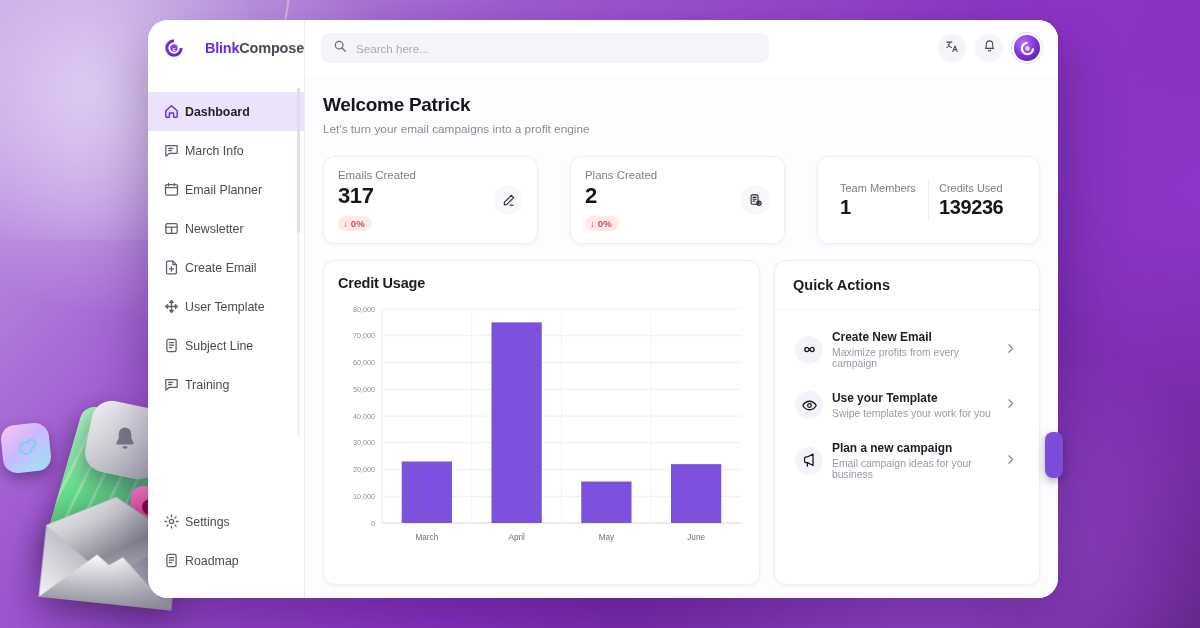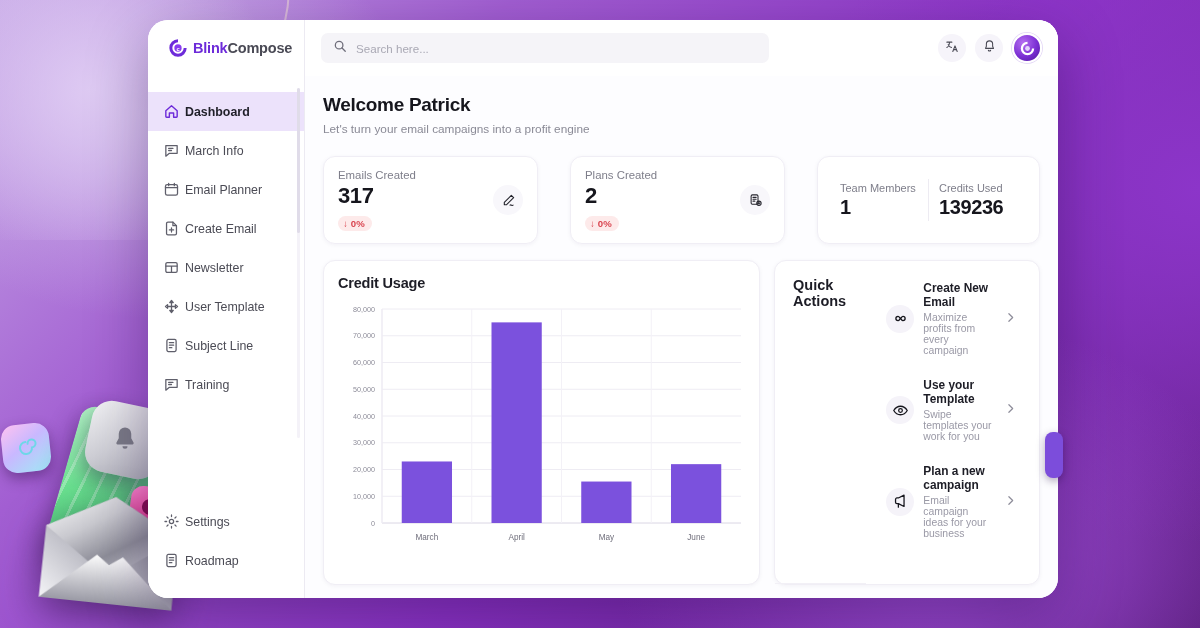--- a/index.html
+++ b/index.html
@@ -92,21 +92,21 @@
     box-shadow:0 3px 8px rgba(30,0,60,.35);
   }
 
   
   .sidebar {
     width:157px; flex:0 0 157px; background:#fff;
     display:flex; flex-direction:column;
     border-right:1px solid #eceaf2;
     position:relative;
   }
-  .brand { height:56px; display:flex; align-items:center; justify-content:flex-start; gap:5px;margin-left:20px; }
+  .brand { height:56px; display:flex; align-items:center; justify-content:flex-end; gap:21px; }
   .brand-logo { width:20px; height:20px; flex:0 0 20px; }
   .brand-text { font-size:14.5px; font-weight:700; letter-spacing:-.2px; white-space:nowrap;}
   .brand-text .b1 { color:#6d2bd9; }
   .brand-text .b2 { color:#4a4a55; font-weight:600; }
 
   .nav { margin-top:16px; display:flex; flex-direction:column; }
   .nav-item {
     display:flex; align-items:center; gap:5px;
     height:39px; padding-left:14px; cursor:pointer;
     color:#4b4b55; font-size:12.4px;
@@ -181,21 +181,21 @@
   .mini { flex:1 1 0; min-width:0; }
   .mini .stat-label{ font-size:11px; }
   .mini .stat-value{ font-size:20px; }
   .vdiv { width:1px; align-self:stretch; background:#edebf2; margin:22px 10px; }
 
   .lower { display:flex; gap:14px; margin-top:16px; }
   .chart-card { width:437px; flex:0 0 437px; padding:14px 14px 6px 14px; height:325px; }
   .chart-title { font-size:14.5px; font-weight:700; color:#1d1d26; letter-spacing:-.2px; }
   .chart-wrap { margin-top:10px; }
 
-  .qa-card { flex:1 1 auto; padding:0; height:325px; display:flex; flex-direction:row; }
+  .qa-card { flex:1 1 auto; padding:0; height:325px; display:flex; flex-direction:column; }
   .qa-head { padding:16px 18px; font-size:14.5px; font-weight:700; color:#1d1d26; border-bottom:1px solid #f2f0f6;}
   .qa-list { padding:14px 10px 0 14px; display:flex; flex-direction:column; gap:10px; }
   .qa-item { display:flex; align-items:center; gap:9px; padding:6px 6px; border-radius:10px; cursor:pointer;}
   .qa-ico {
     width:28px; height:28px; flex:0 0 28px; border-radius:50%; background:#f5f3f9;
     display:flex; align-items:center; justify-content:center; color:#16161d;
   }
   .qa-txt { flex:1 1 auto; min-width:0;}
   .qa-title { font-size:11.9px; font-weight:700; color:#1d1d26; }
   .qa-sub { font-size:10.4px; color:#9a99a6; margin-top:3px;}
@@ -291,35 +291,35 @@
               <rect x="3.5" y="5" width="17" height="15" rx="2.5"></rect>
               <path d="M3.5 9.5h17M8 3.2v3.4M16 3.2v3.4"></path>
             </svg>
         </span>
         <span>Email Planner</span>
       </div>
 
       <div class="nav-item">
         <span class="ico">
           <svg width="17" height="17" viewBox="0 0 24 24" fill="none" stroke="currentColor" stroke-width="1.8" stroke-linecap="round" stroke-linejoin="round">
+              <rect x="4" y="5" width="16" height="14" rx="2"></rect>
+              <path d="M4 10h16M12 10v9"></path>
+            </svg>
+        </span>
+        <span>Newsletter</span>
+      </div>
+
+      <div class="nav-item">
+        <span class="ico">
+          <svg width="17" height="17" viewBox="0 0 24 24" fill="none" stroke="currentColor" stroke-width="1.8" stroke-linecap="round" stroke-linejoin="round">
               <path d="M14 3H7a2 2 0 0 0-2 2v14a2 2 0 0 0 2 2h10a2 2 0 0 0 2-2V8z"></path>
               <path d="M14 3v5h5M12 11v6M9 14h6"></path>
             </svg>
         </span>
         <span>Create Email</span>
-      </div>
-
-      <div class="nav-item">
-        <span class="ico">
-          <svg width="17" height="17" viewBox="0 0 24 24" fill="none" stroke="currentColor" stroke-width="1.8" stroke-linecap="round" stroke-linejoin="round">
-              <rect x="4" y="5" width="16" height="14" rx="2"></rect>
-              <path d="M4 10h16M12 10v9"></path>
-            </svg>
-        </span>
-        <span>Newsletter</span>
       </div>
 
       <div class="nav-item">
         <span class="ico">
           <svg width="17" height="17" viewBox="0 0 24 24" fill="none" stroke="currentColor" stroke-width="1.8" stroke-linecap="round" stroke-linejoin="round">
               <path d="M12 3.5 14.5 6.5h-5zM12 20.5 9.5 17.5h5zM3.5 12 6.5 9.5v5zM20.5 12 17.5 14.5v-5z"></path>
               <path d="M12 7.5v9M7.5 12h9"></path>
             </svg>
         </span>
         <span>User Template</span>

